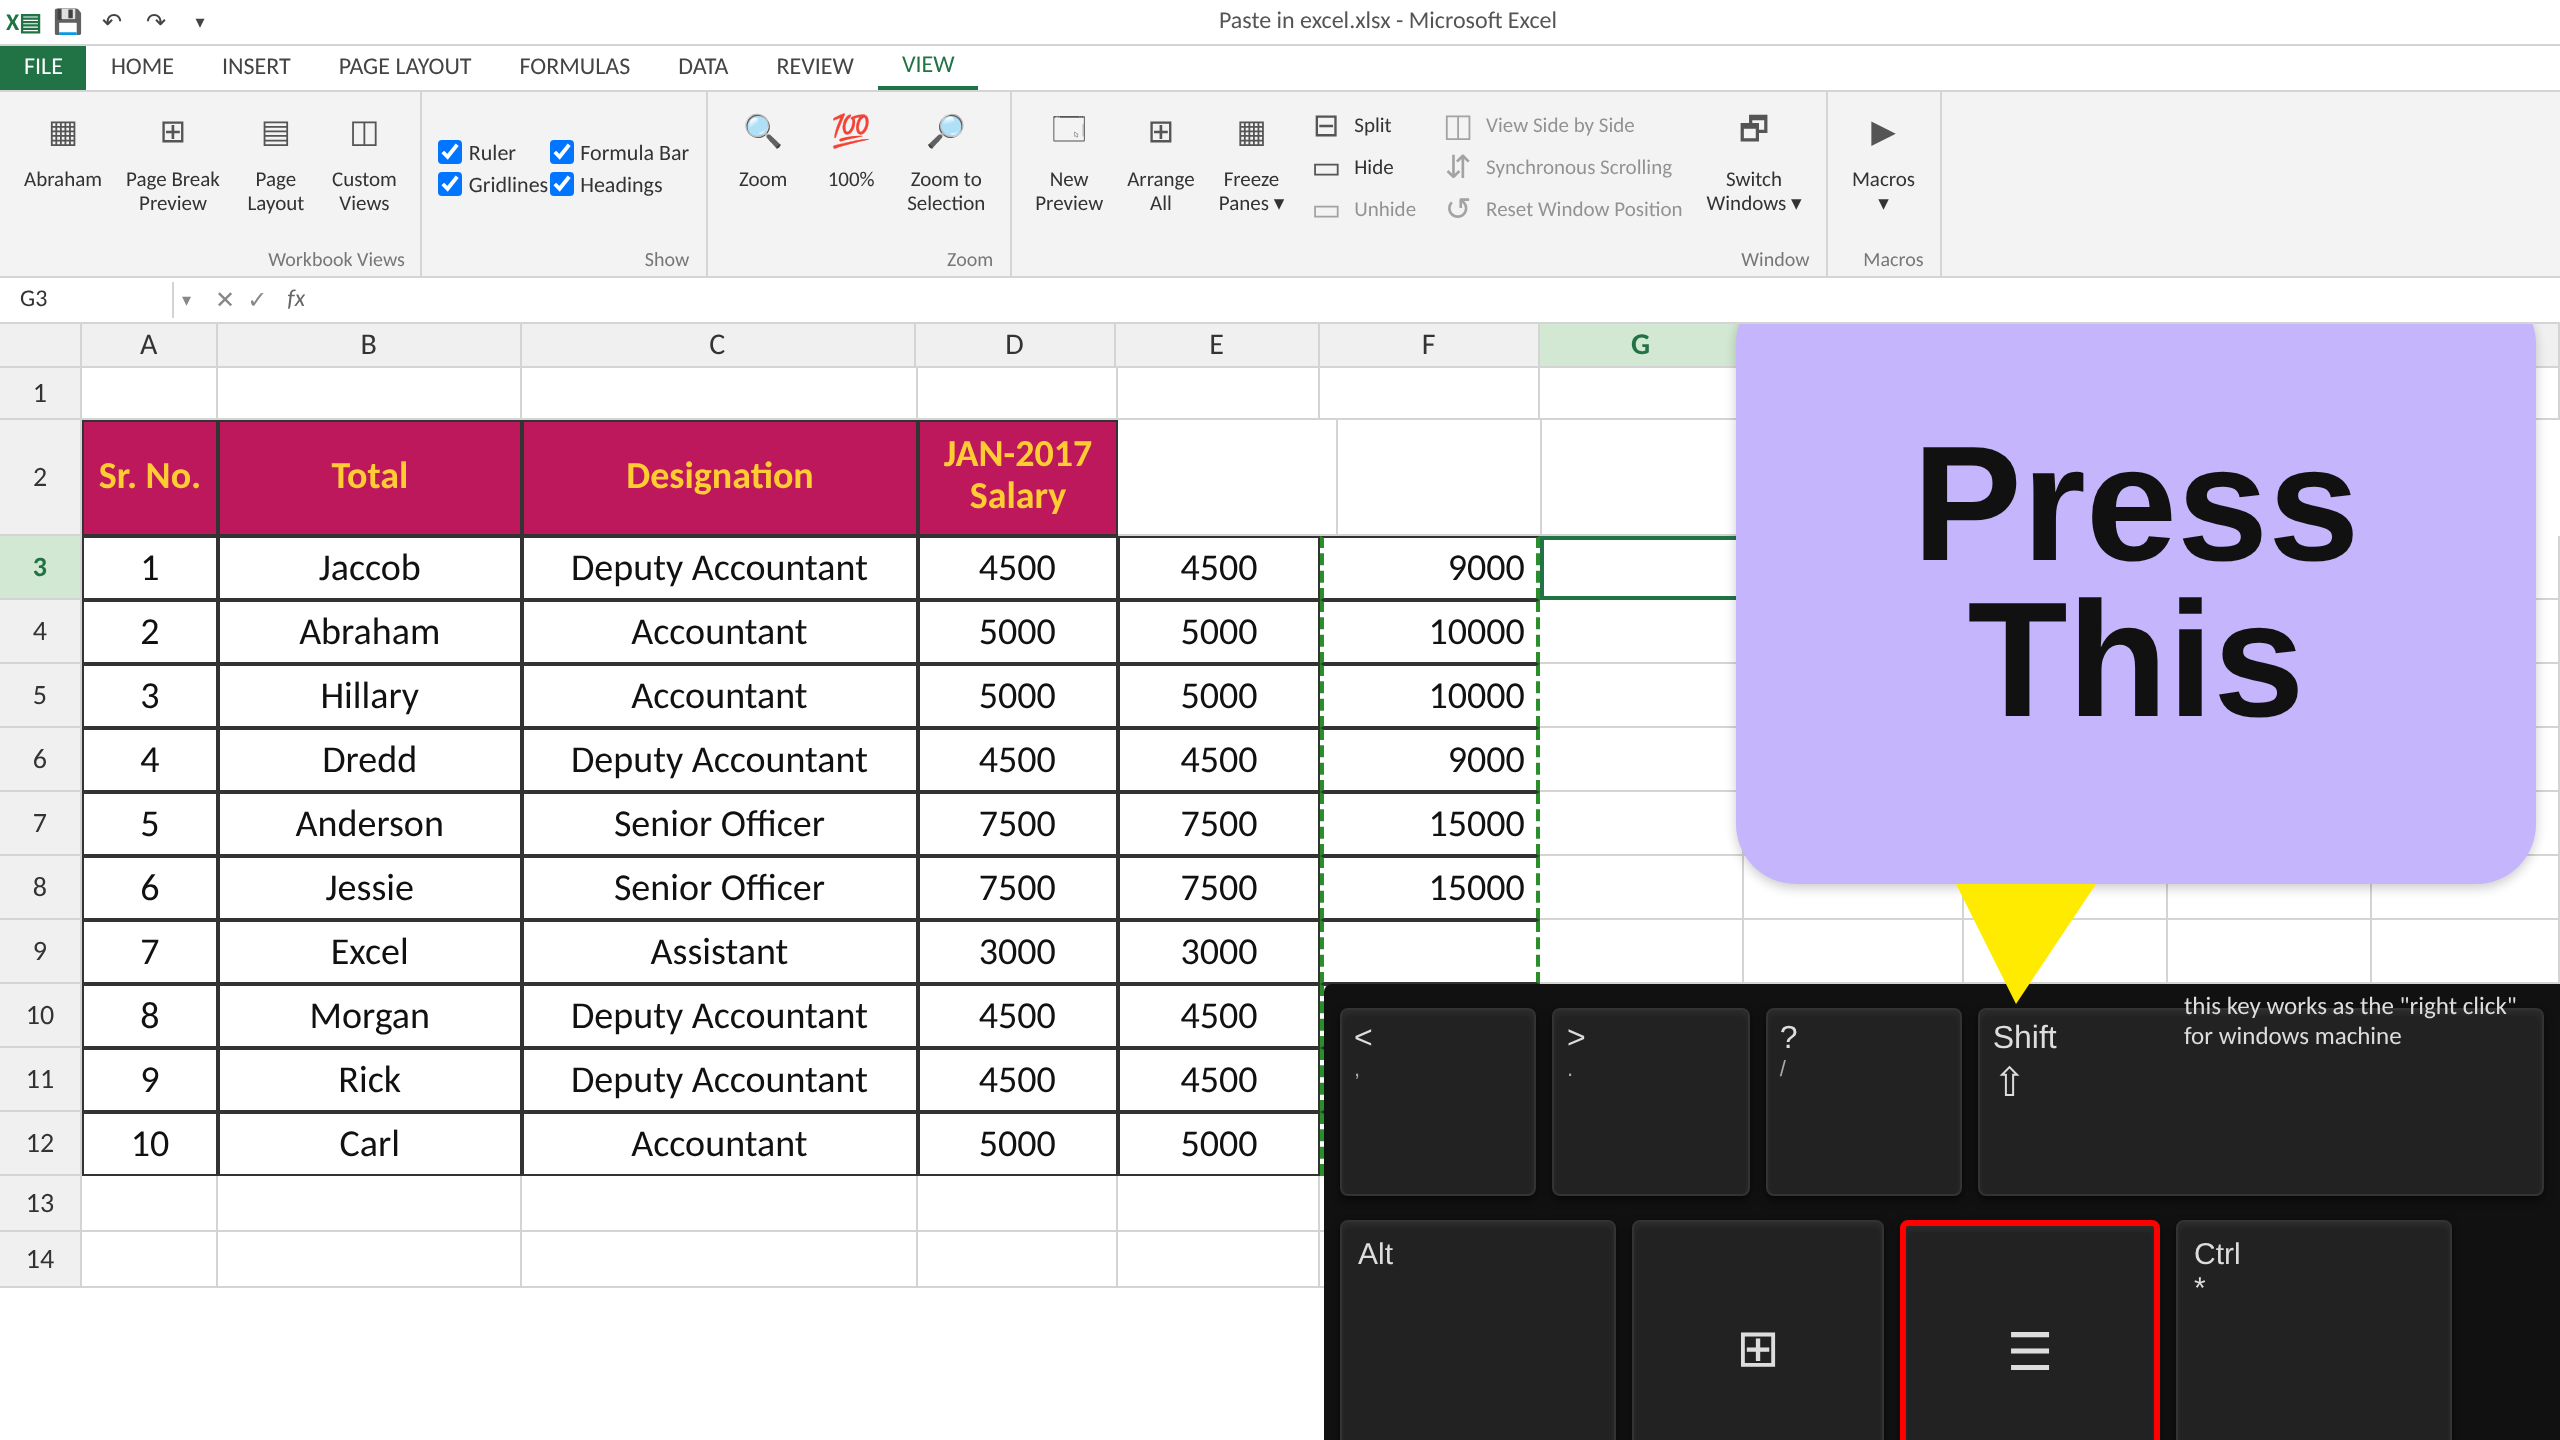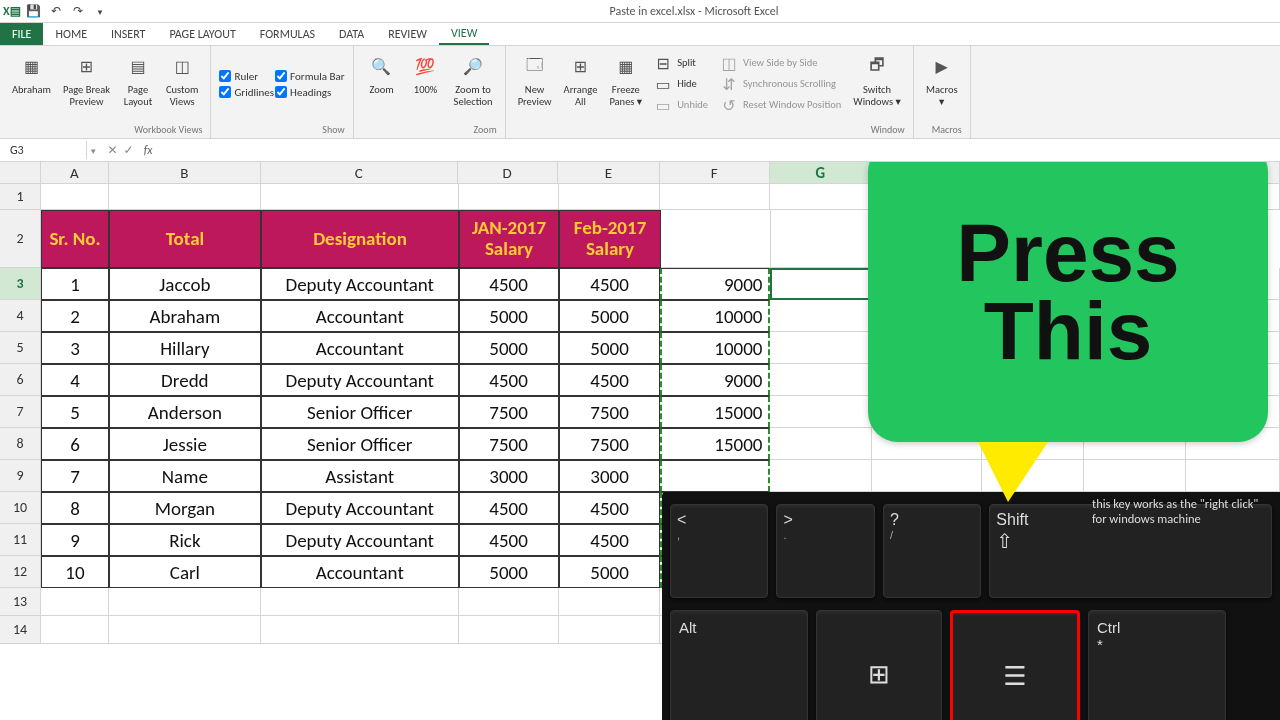--- a/index.html
+++ b/index.html
@@ -47,21 +47,21 @@
 .sel-col-bot{border-bottom:2px dashed #2a8e2a}
 .sel-col-left{border-left:2px dashed #2a8e2a}
 .sel-col-right{border-right:2px dashed #2a8e2a}
 .active-cell{outline:2px solid #217346;outline-offset:-2px;background:#fff}
 .keyboard-overlay{position:absolute;right:0;bottom:0;width:618px;height:232px;background:#111;border-radius:4px 0 0 0;display:flex;flex-direction:column;z-index:5}
 .kb-row{display:flex;gap:8px;padding:6px 8px}
 .key{background:#222;border:1px solid #333;border-radius:4px;color:#ddd;display:flex;flex-direction:column;justify-content:flex-start;font-family:Arial;box-shadow:inset 0 2px 3px rgba(255,255,255,0.05),0 2px 4px rgba(0,0,0,0.6)}
 .key .sub{font-size:11px;color:#aaa}
 .key.menu{border:3px solid red}
 .callout{position:absolute;right:12px;top:-20px;width:400px;height:340px;z-index:10}
-.bubble{background:#22c55e;border-radius:30px;width:100%;height:300px;display:flex;align-items:center;justify-content:center;font:900 82px/0.95 "Arial Black",Arial;color:#111;text-align:center;white-space:pre-line;box-shadow:0 2px 6px rgba(0,0,0,0.2)}
+.bubble{background:#c4b5fd;border-radius:30px;width:100%;height:300px;display:flex;align-items:center;justify-content:center;font:900 82px/0.95 "Arial Black",Arial;color:#111;text-align:center;white-space:pre-line;box-shadow:0 2px 6px rgba(0,0,0,0.2)}
 .tail{position:absolute;bottom:-20px;left:110px;width:0;height:0;border-left:30px solid transparent;border-right:40px solid transparent;border-top:60px solid #ffeb00}
 .kb-note{position:absolute;right:8px;top:4px;font-size:12.5px;color:#ddd;width:180px;line-height:1.2}
 </style>
 </head>
 <body>
 
 <div class="titlebar">
   <div class="qat">
     <span class="icon-box" style="color:#217346;font-weight:bold">X▤</span>
     <span class="icon-box" style="color:#3a6ea5">💾</span>
@@ -257,21 +257,20 @@
       <div class="cell colJ"></div>
       <div class="cell colK"></div>
   </div>
 
   <div class="row hdr">
     <div class="rh">2</div>
     <div class="cell colA thdr">Sr. No.</div>
     <div class="cell colB thdr">Total</div>
     <div class="cell colC thdr">Designation</div>
     <div class="cell colD thdr">JAN-2017 Salary</div>
-    <div class="cell colE thdr">Feb-2017 Salary</div>
     <div class="cell colH"></div>
       <div class="cell colI"></div>
       <div class="cell colJ"></div>
       <div class="cell colK"></div>
   </div>
 
   <div id="data-rows">
       <div class="row">
         <div class="rh active">3</div>
         <div class="cell colA tcell">1</div>
@@ -352,21 +351,21 @@
         <div class="cell colF tcell sel-col-left sel-col-right" style="justify-content: flex-end; padding-right: 6px;">15000</div>
         <div class="cell colG"></div>
         <div class="cell colH"></div>
         <div class="cell colI"></div>
         <div class="cell colJ"></div>
         <div class="cell colK"></div>
       </div>
       <div class="row">
         <div class="rh">9</div>
         <div class="cell colA tcell">7</div>
-        <div class="cell colB tcell">Name</div>
+        <div class="cell colB tcell">Excel</div>
         <div class="cell colC tcell">Assistant</div>
         <div class="cell colD tcell">3000</div>
         <div class="cell colE tcell">3000</div>
         <div class="cell colF tcell sel-col-left sel-col-right" style="justify-content: flex-end; padding-right: 6px;"></div>
         <div class="cell colG"></div>
         <div class="cell colH"></div>
         <div class="cell colI"></div>
         <div class="cell colJ"></div>
         <div class="cell colK"></div>
       </div>

